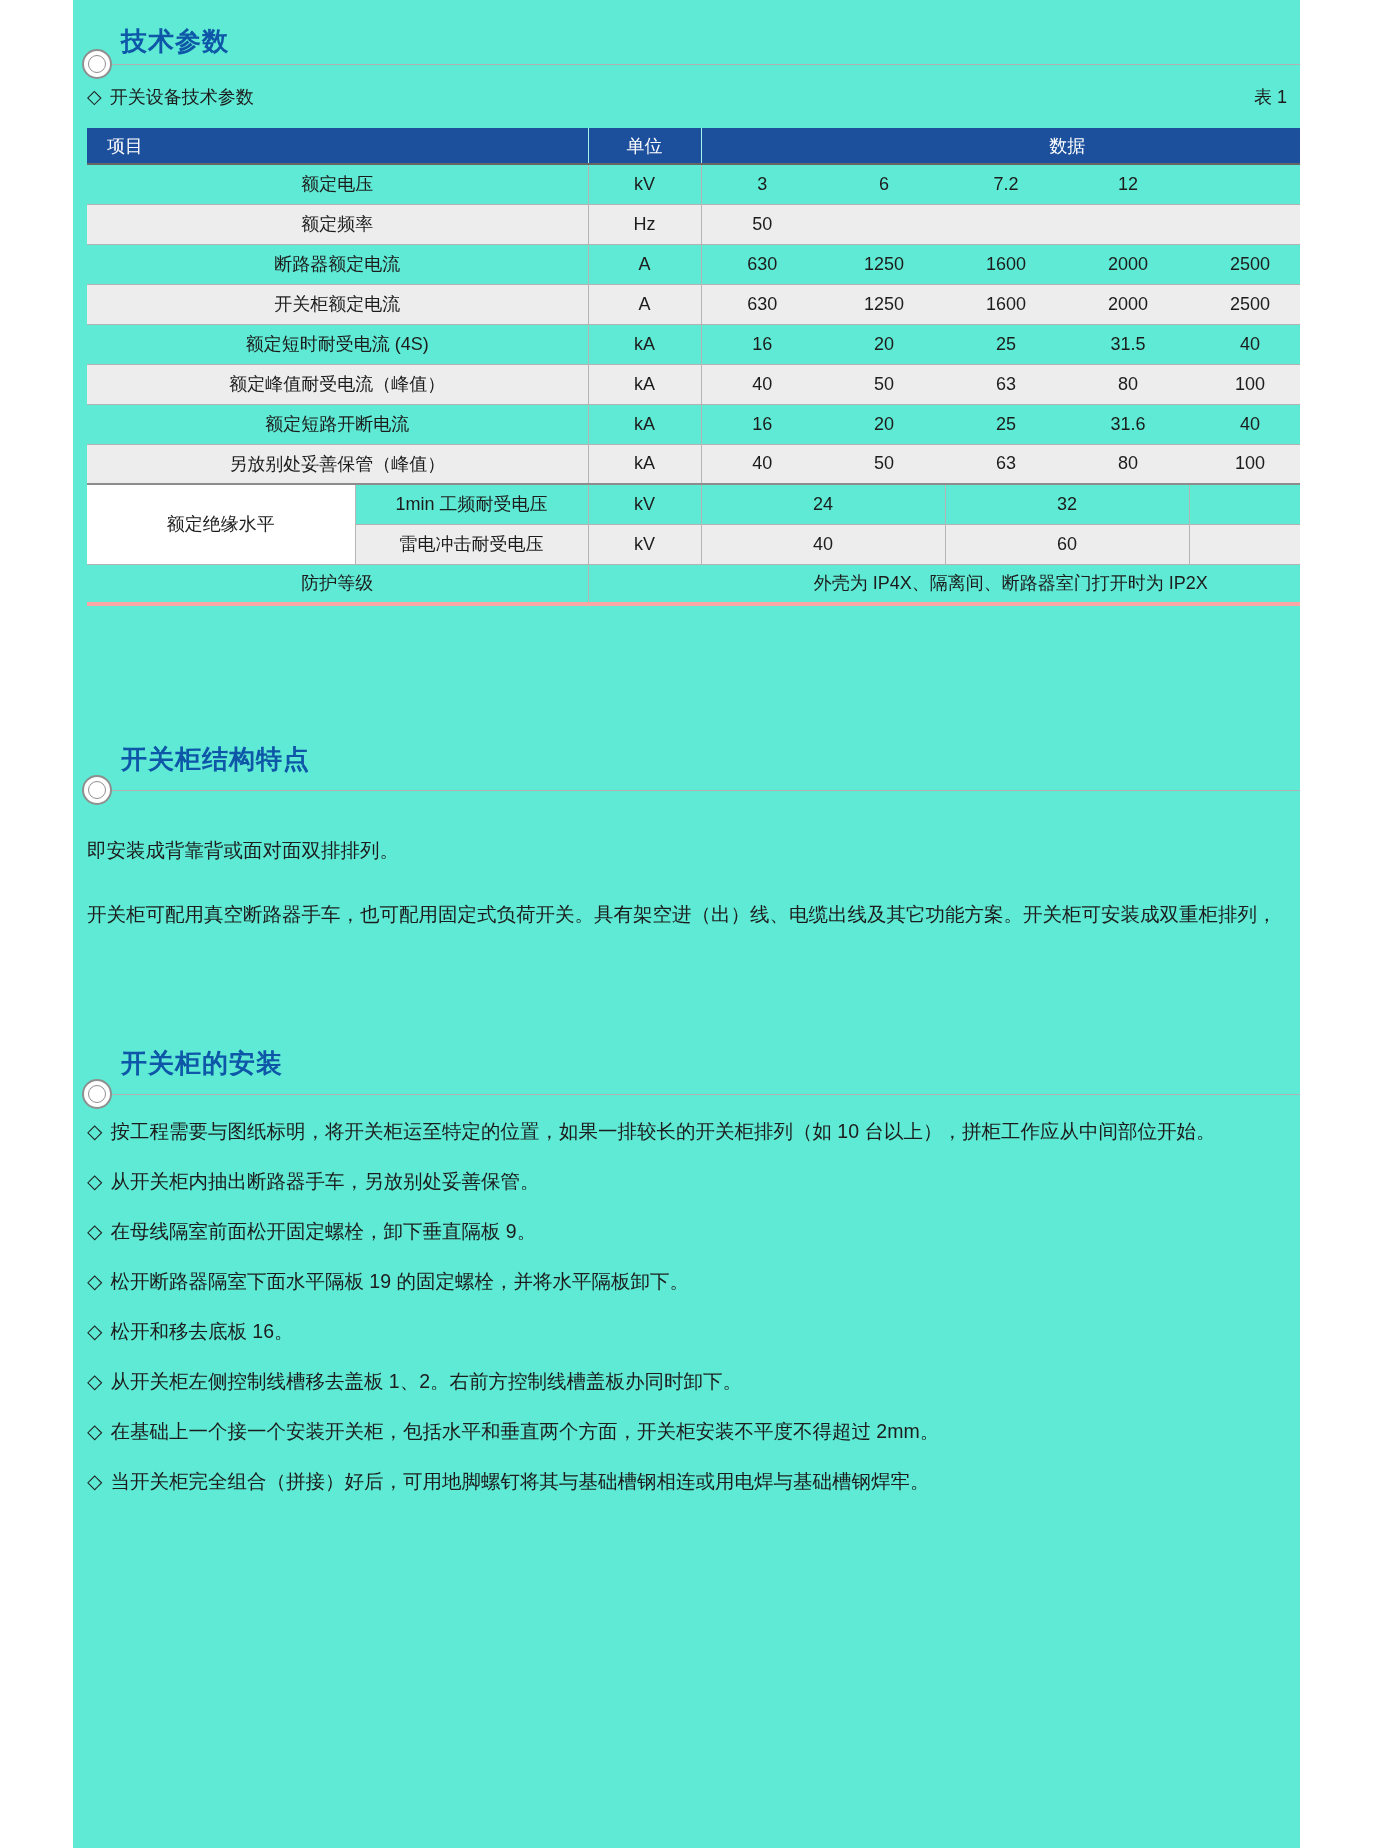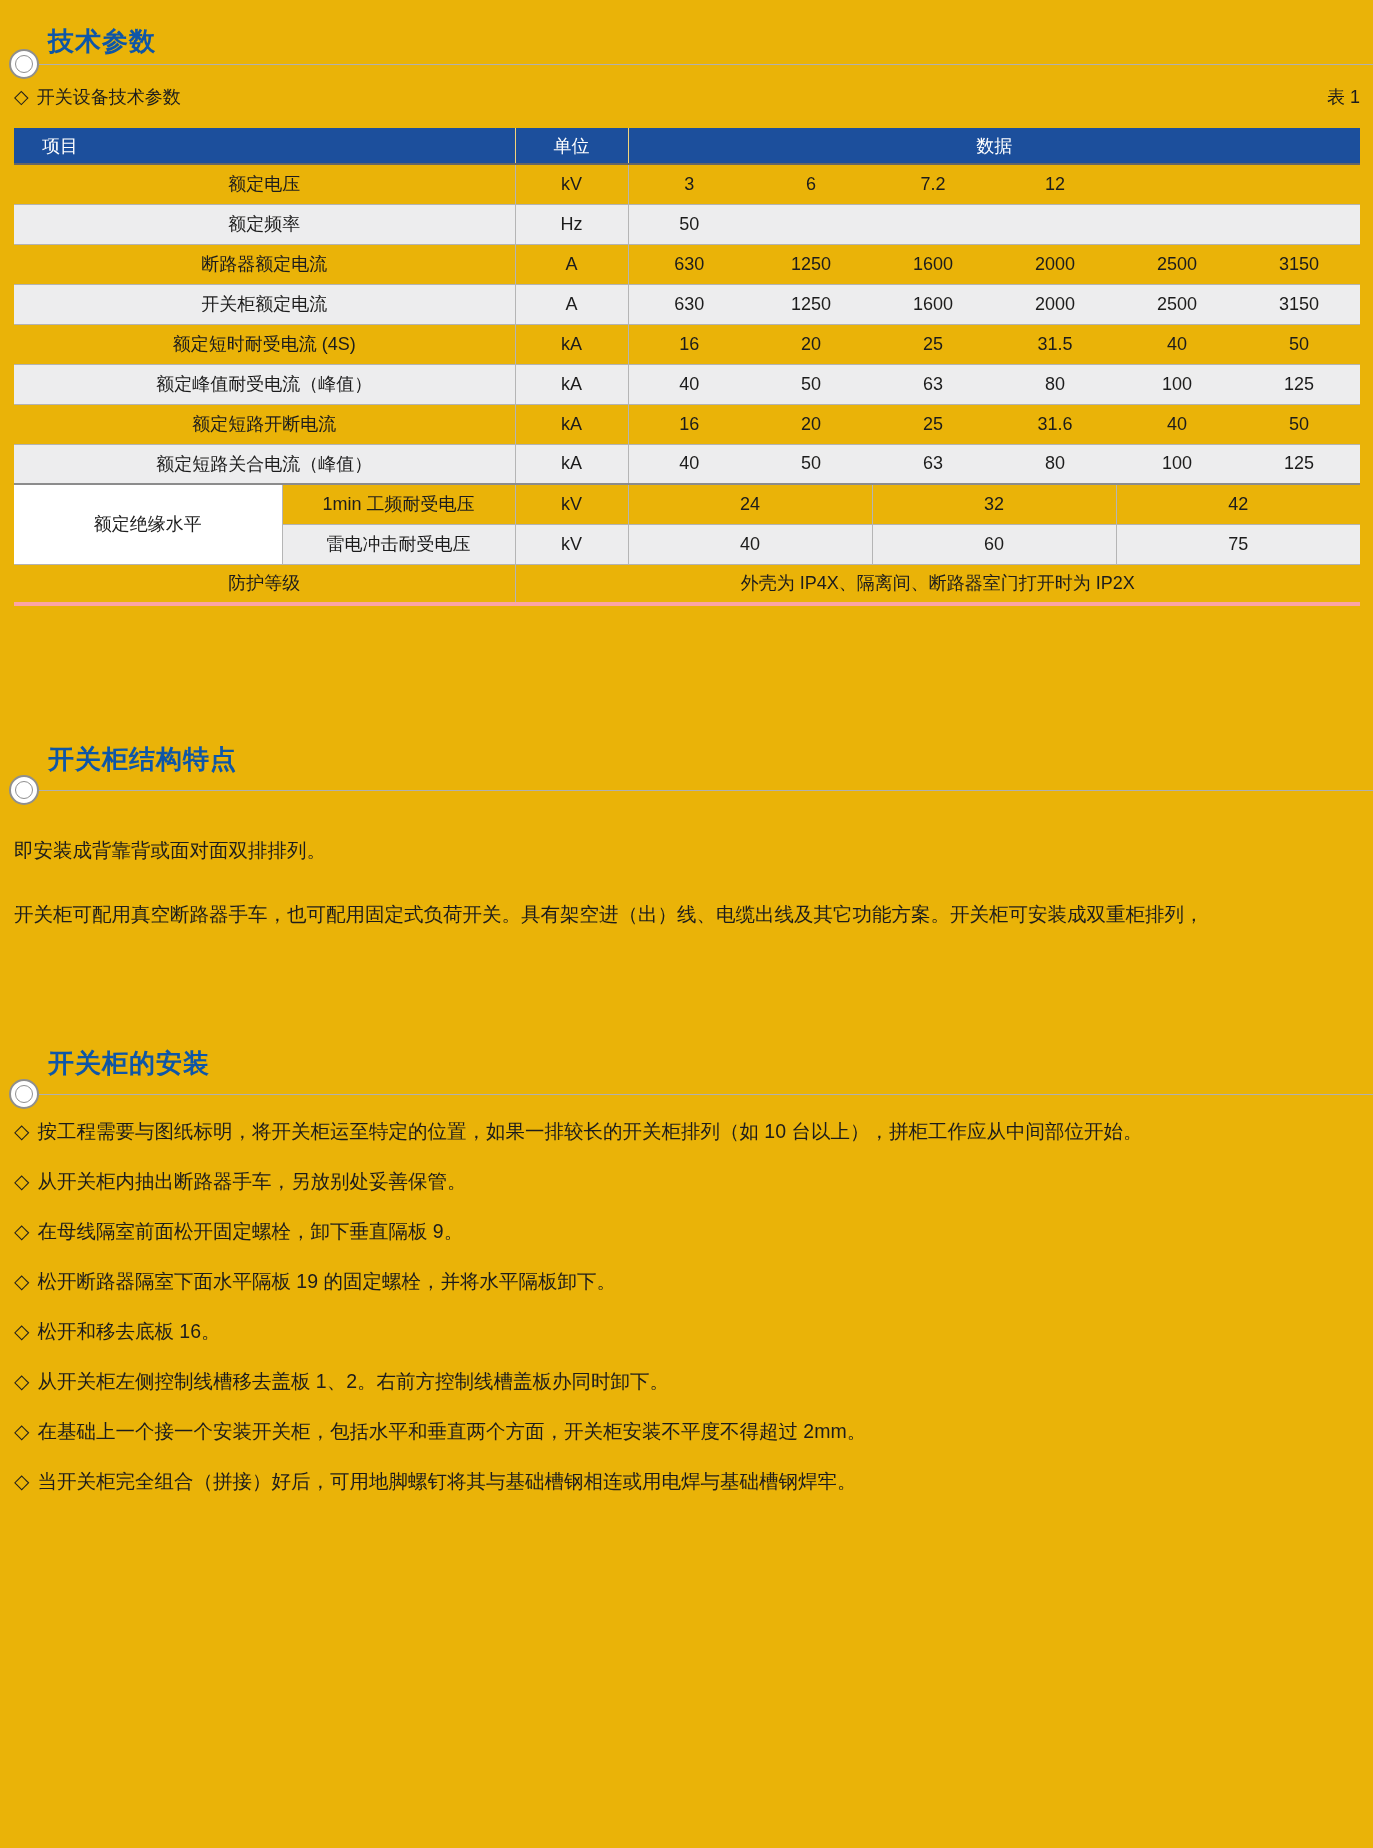--- a/index.html
+++ b/index.html
@@ -3,24 +3,24 @@
 <meta charset="utf-8">
 <style>
   * { box-sizing: border-box; margin: 0; padding: 0; }
   html,body { background:#ffffff; }
   body {
     font-family: "Liberation Sans", "DejaVu Sans", sans-serif;
     color:#1c1c1c;
   }
   #page {
     position: relative;
-    width: 1373px;
+    width: 1227px;
     height: 1848px;
     margin: 0 auto;
-    background: #eab308;
+    background: #5eead4;
     overflow: hidden;
   }
 
   
   .sec-title {
     position: absolute;
     left: 48px;
     font-size: 26px;
     font-weight: bold;
     color: #0e56a7;
@@ -80,21 +80,21 @@
     font-weight: normal;
     white-space: nowrap;
     overflow: hidden;
   }
   #param-table thead th {
     height: 36px;
     background: #1c4f9c;
     color: #ffffff;
     font-size: 18px;
   }
-  #param-table thead th.h-item { text-align: left; padding-left: 28px; }
+  #param-table thead th.h-item { text-align: left; padding-left: 20px; }
   #param-table thead th.h-unit { border-left: 1px solid rgba(255,255,255,.45); border-right: 1px solid rgba(255,255,255,.45); }
   #param-table tbody tr { border-top: 1px solid #b3b3b3; }
   #param-table tbody tr.first-row { border-top: 2px solid #666666; margin-top: 20px; }
   #param-table tbody tr.ins-first { border-top: 2px solid #8c8c8c; }
   #param-table tbody tr.last-row td { border-bottom: 4px solid #fca5a5; }
   #param-table tbody tr.alt { background: #ededee; }
   td.c-item { text-align: left; padding-left: 20px; }
   td.c-subitem { text-align: left; padding-left: 18px; border-left: 1px solid #b5b5b5; }
   td.c-unit { border-left: 1px solid #b5b5b5; border-right: 1px solid #b5b5b5; }
   td.c-group { border-left: 1px solid #b5b5b5; }
@@ -233,21 +233,21 @@
         <td class="c-item" colspan="2">额定短路开断电流</td>
         <td class="c-unit">kA</td>
         <td>16</td>
         <td>20</td>
         <td>25</td>
         <td>31.6</td>
         <td>40</td>
         <td>50</td>
       </tr>
       <tr class="alt">
-        <td class="c-item" colspan="2">额定短路关合电流（峰值）</td>
+        <td class="c-item" colspan="2">另放别处妥善保管（峰值）</td>
         <td class="c-unit">kA</td>
         <td>40</td>
         <td>50</td>
         <td>63</td>
         <td>80</td>
         <td>100</td>
         <td>125</td>
       </tr>
       <tr class="ins-first">
         <td class="c-item c-rowspan" rowspan="2">额定绝缘水平</td>

